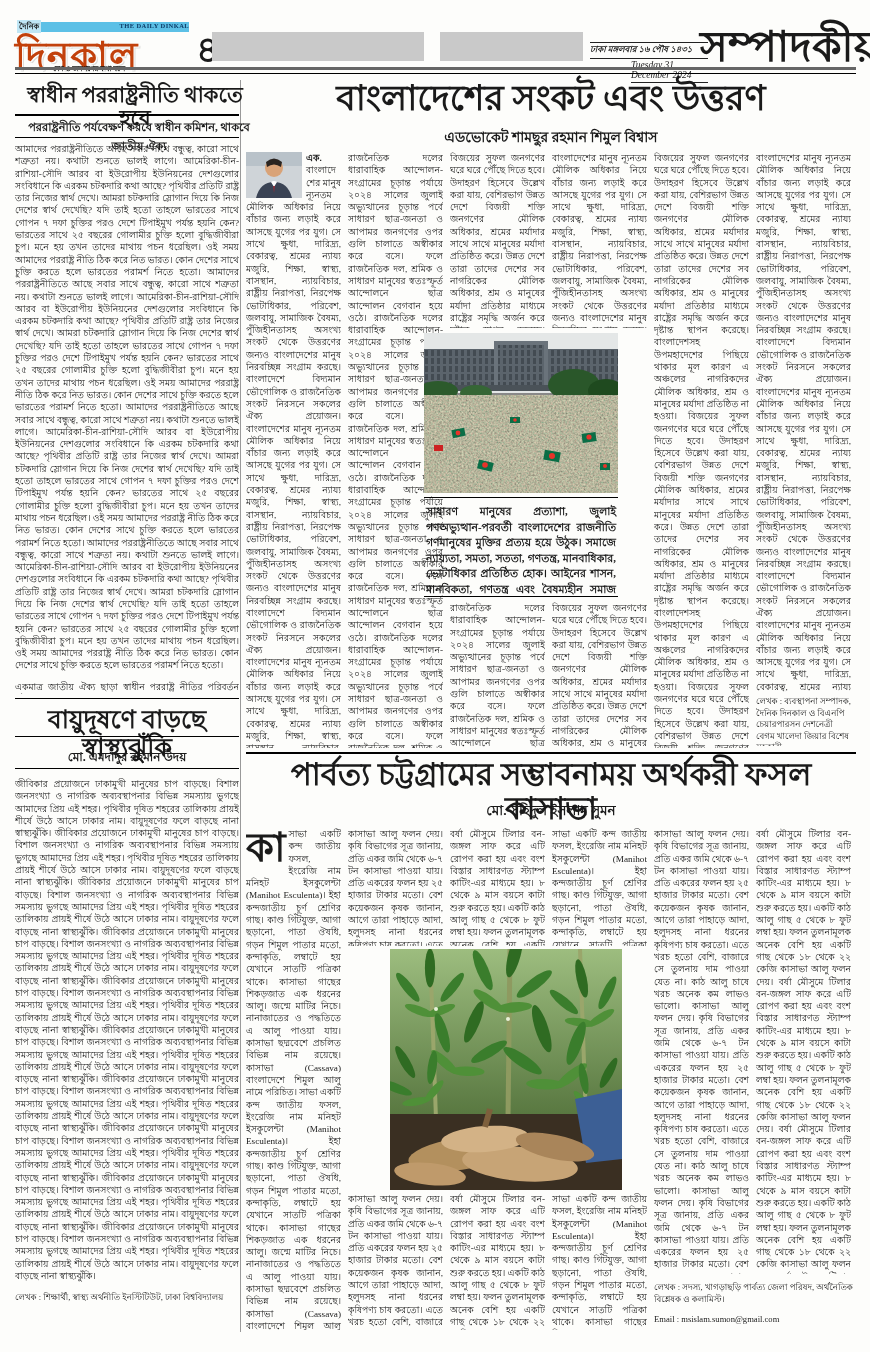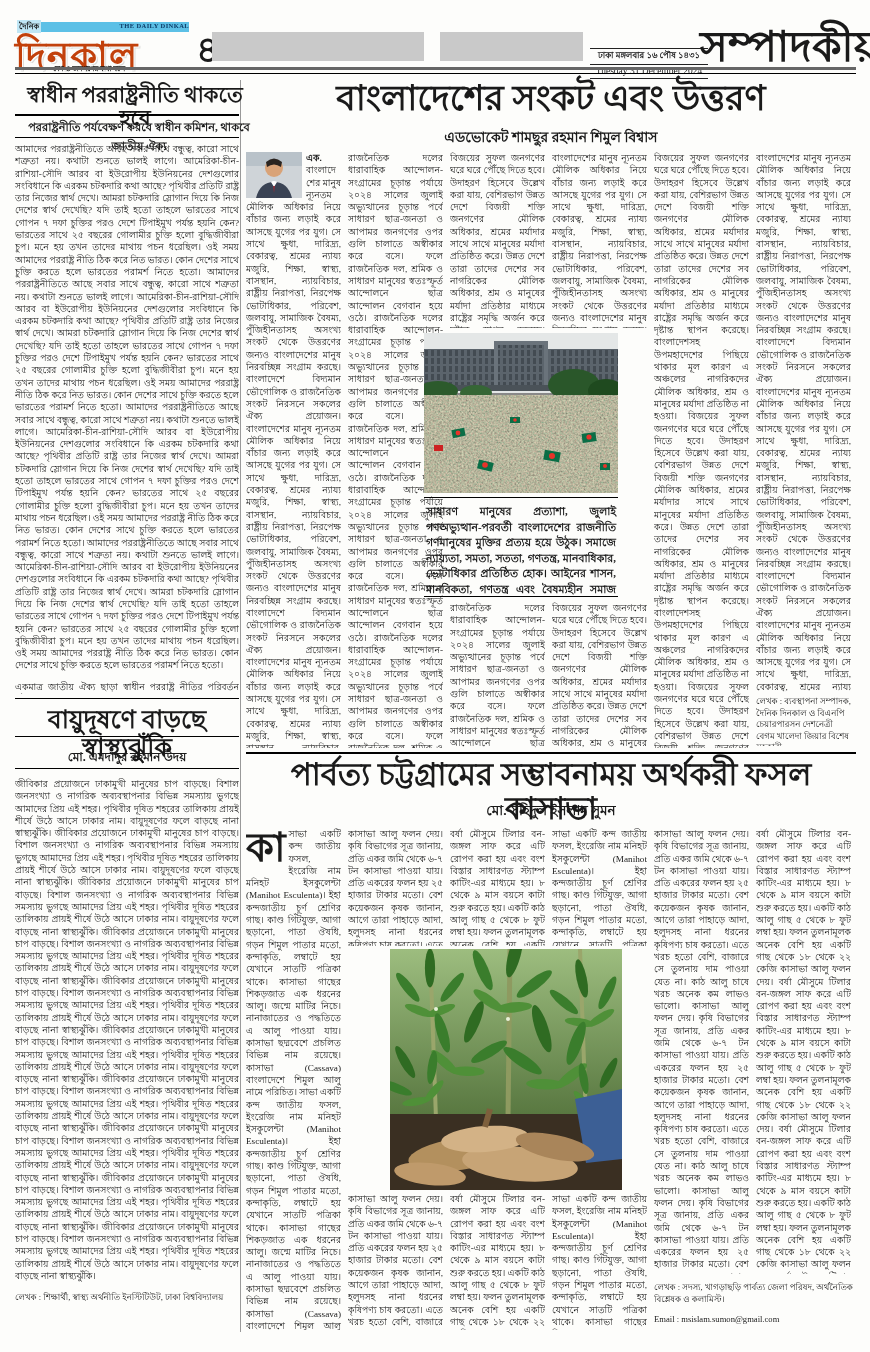--- a/index.html
+++ b/index.html
@@ -10,23 +10,23 @@
   .logo-wrap { left:15px; top:20px; width:178px; height:50px; }
   .logo-strip { position:absolute; left:26px; top:2px; width:148px; height:10px; background:#5cc0e6; }
   .logo-prefix { position:absolute; left:2px; top:0; font-size:8px; font-weight:bold; color:#111; background:#bfe6f5; padding:0 2px; }
   .logo-en { position:absolute; right:4px; top:2px; font-size:6.5px; font-weight:bold; color:#0b3a66; letter-spacing:.4px; }
   .logo-main { position:absolute; left:0; top:6px; font-size:38px; font-weight:bold; color:#c2410c; letter-spacing:1px; text-shadow:1px 1px 0 #fff,2px 2px 0 #00000022; }
   .logo-tagline { position:absolute; left:38px; top:43px; font-size:7px; color:#111; font-weight:bold; }
   .page-num { left:196px; top:22px; font-size:36px; font-weight:bold; }
   .gray-bar { top:32px; height:29px; background:#c9c9c9; }
   .gb1 { left:212px; width:212px; }
   .gb2 { left:440px; width:143px; }
-  .date-block { left:590px; top:48px; width:118px; text-align:center; }
+  .date-block { left:590px; top:42px; width:118px; text-align:left;font-style:italic; }
   .date-bn { font-size:8.5px; font-weight:bold; border-bottom:1px solid #222; padding-bottom:1px; }
-  .date-en { font-size:9.5px; padding-top:1px; border-bottom:1px solid #222; padding-bottom:2px; }
+  .date-en { font-size:9.5px; padding-top:1px; border-bottom:1px solid #222; padding-bottom:2px;margin-left:41px; }
   .section-title { left:700px; top:14px; width:158px; font-size:42px; font-weight:bold; text-align:center; letter-spacing:.5px; }
   .rule { background:#000; }
 
   
   .headline { font-weight:bold; text-align:center; line-height:1.1; }
   .byline { font-weight:bold; text-align:center; }
   .coltext { font-size:9.2px; line-height:12.3px; text-align:justify; overflow:hidden; word-break:break-word; }
   .note { font-size:8.6px; line-height:11.5px; text-align:left; overflow:hidden; }
 
   

